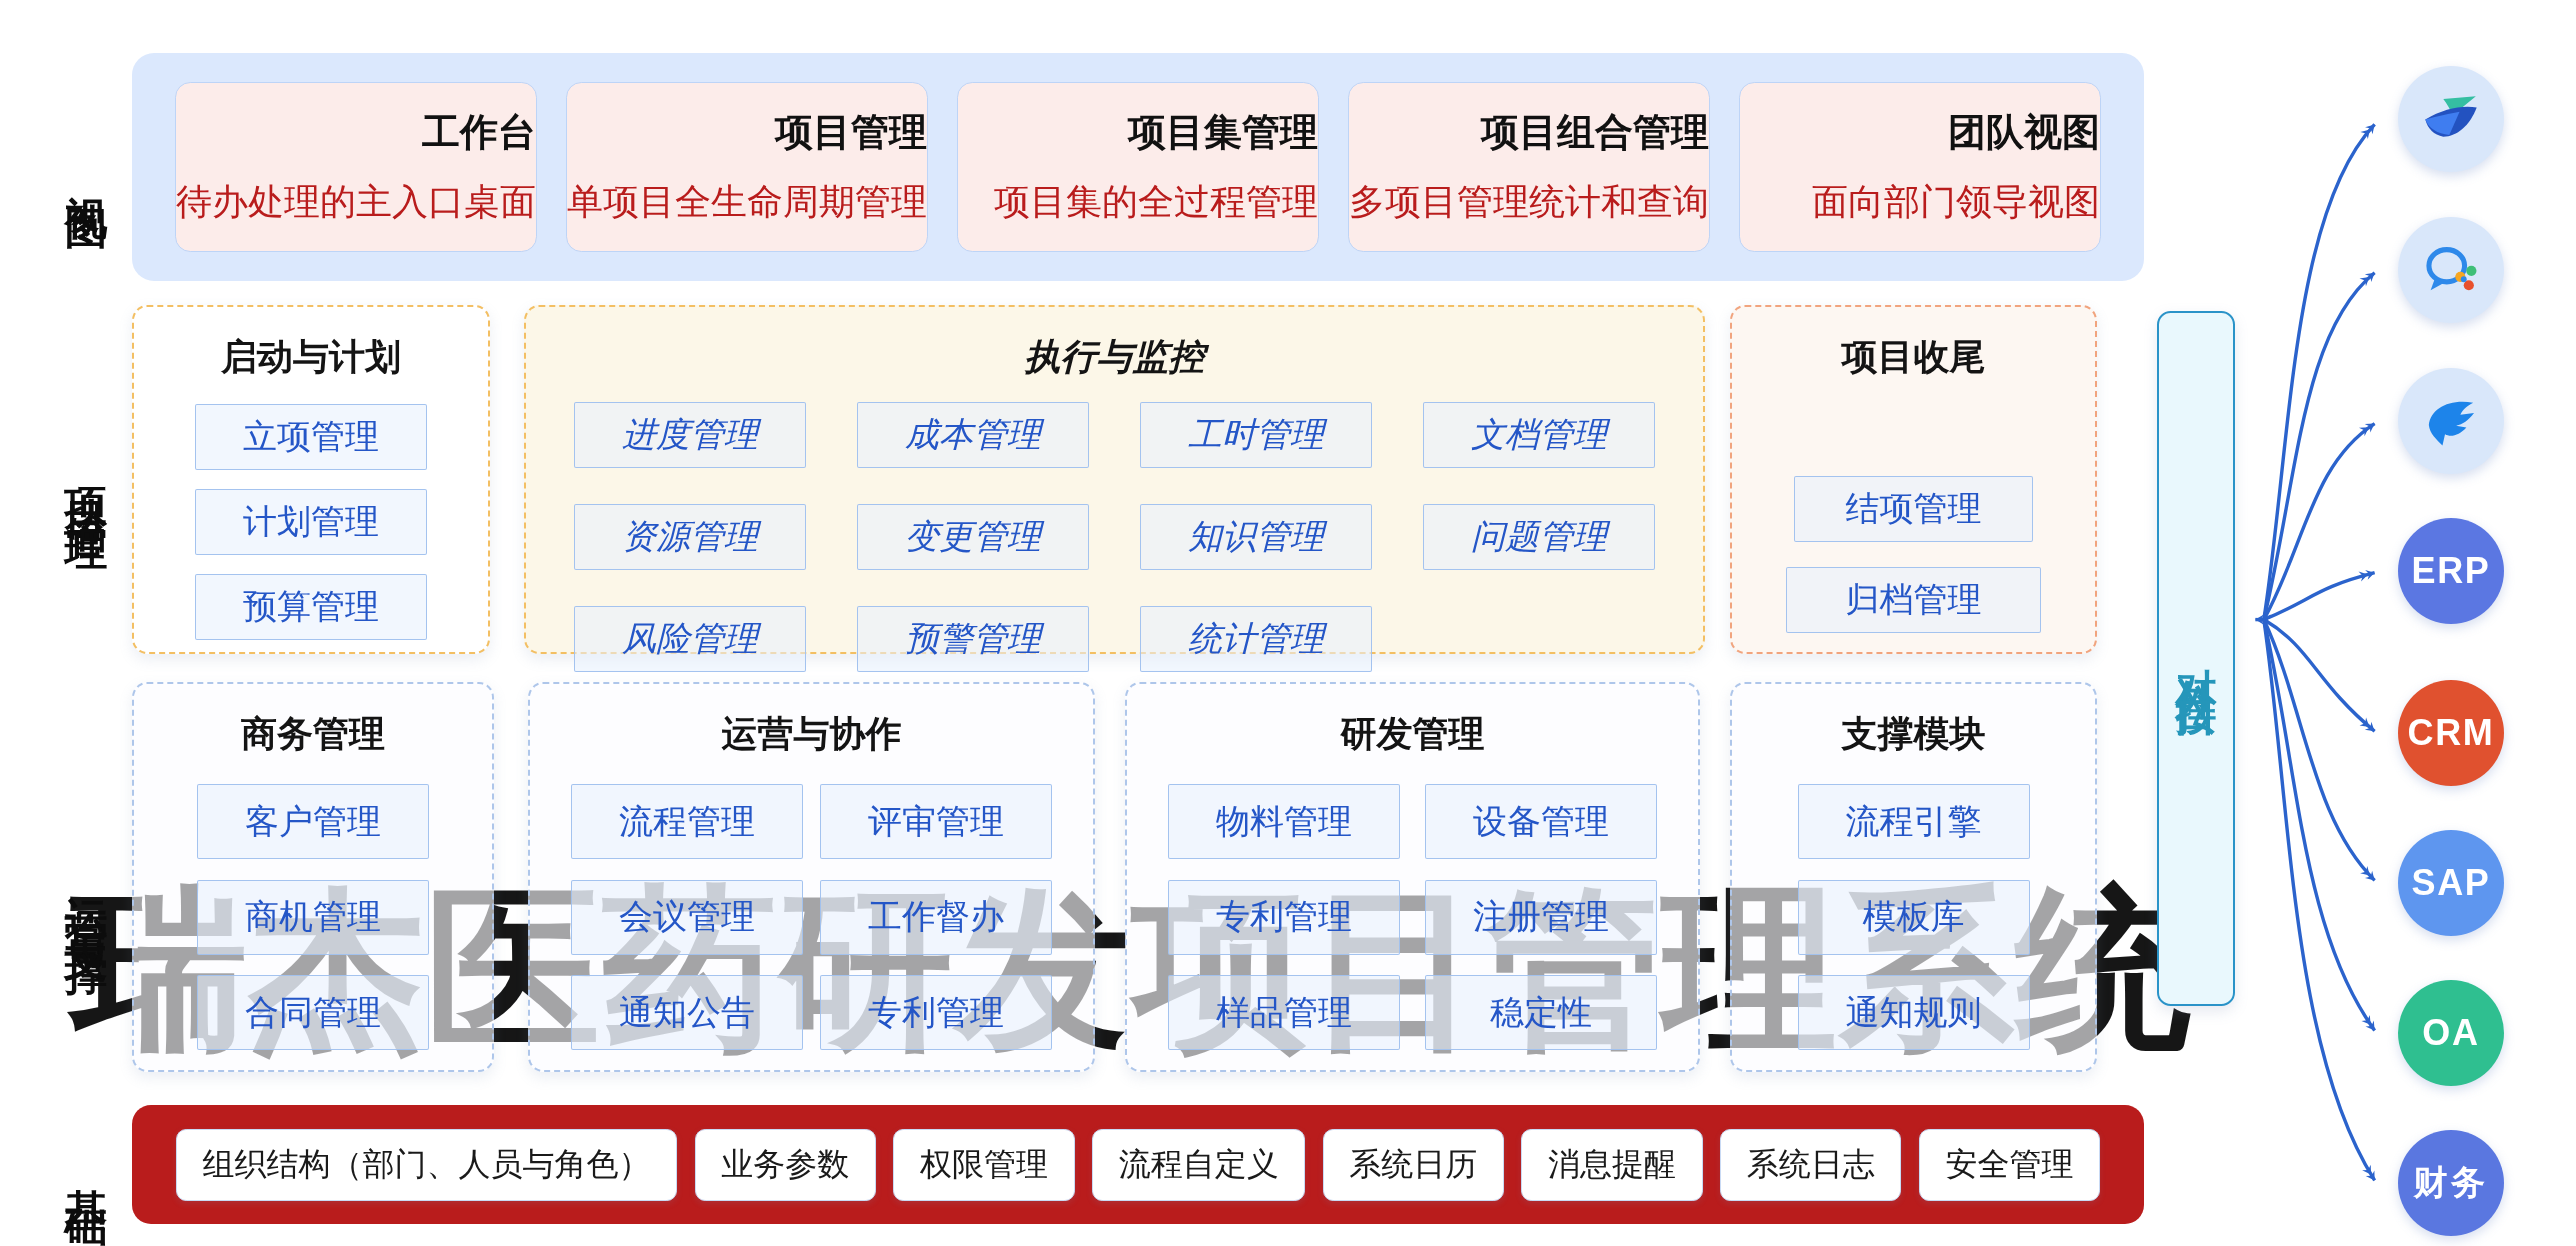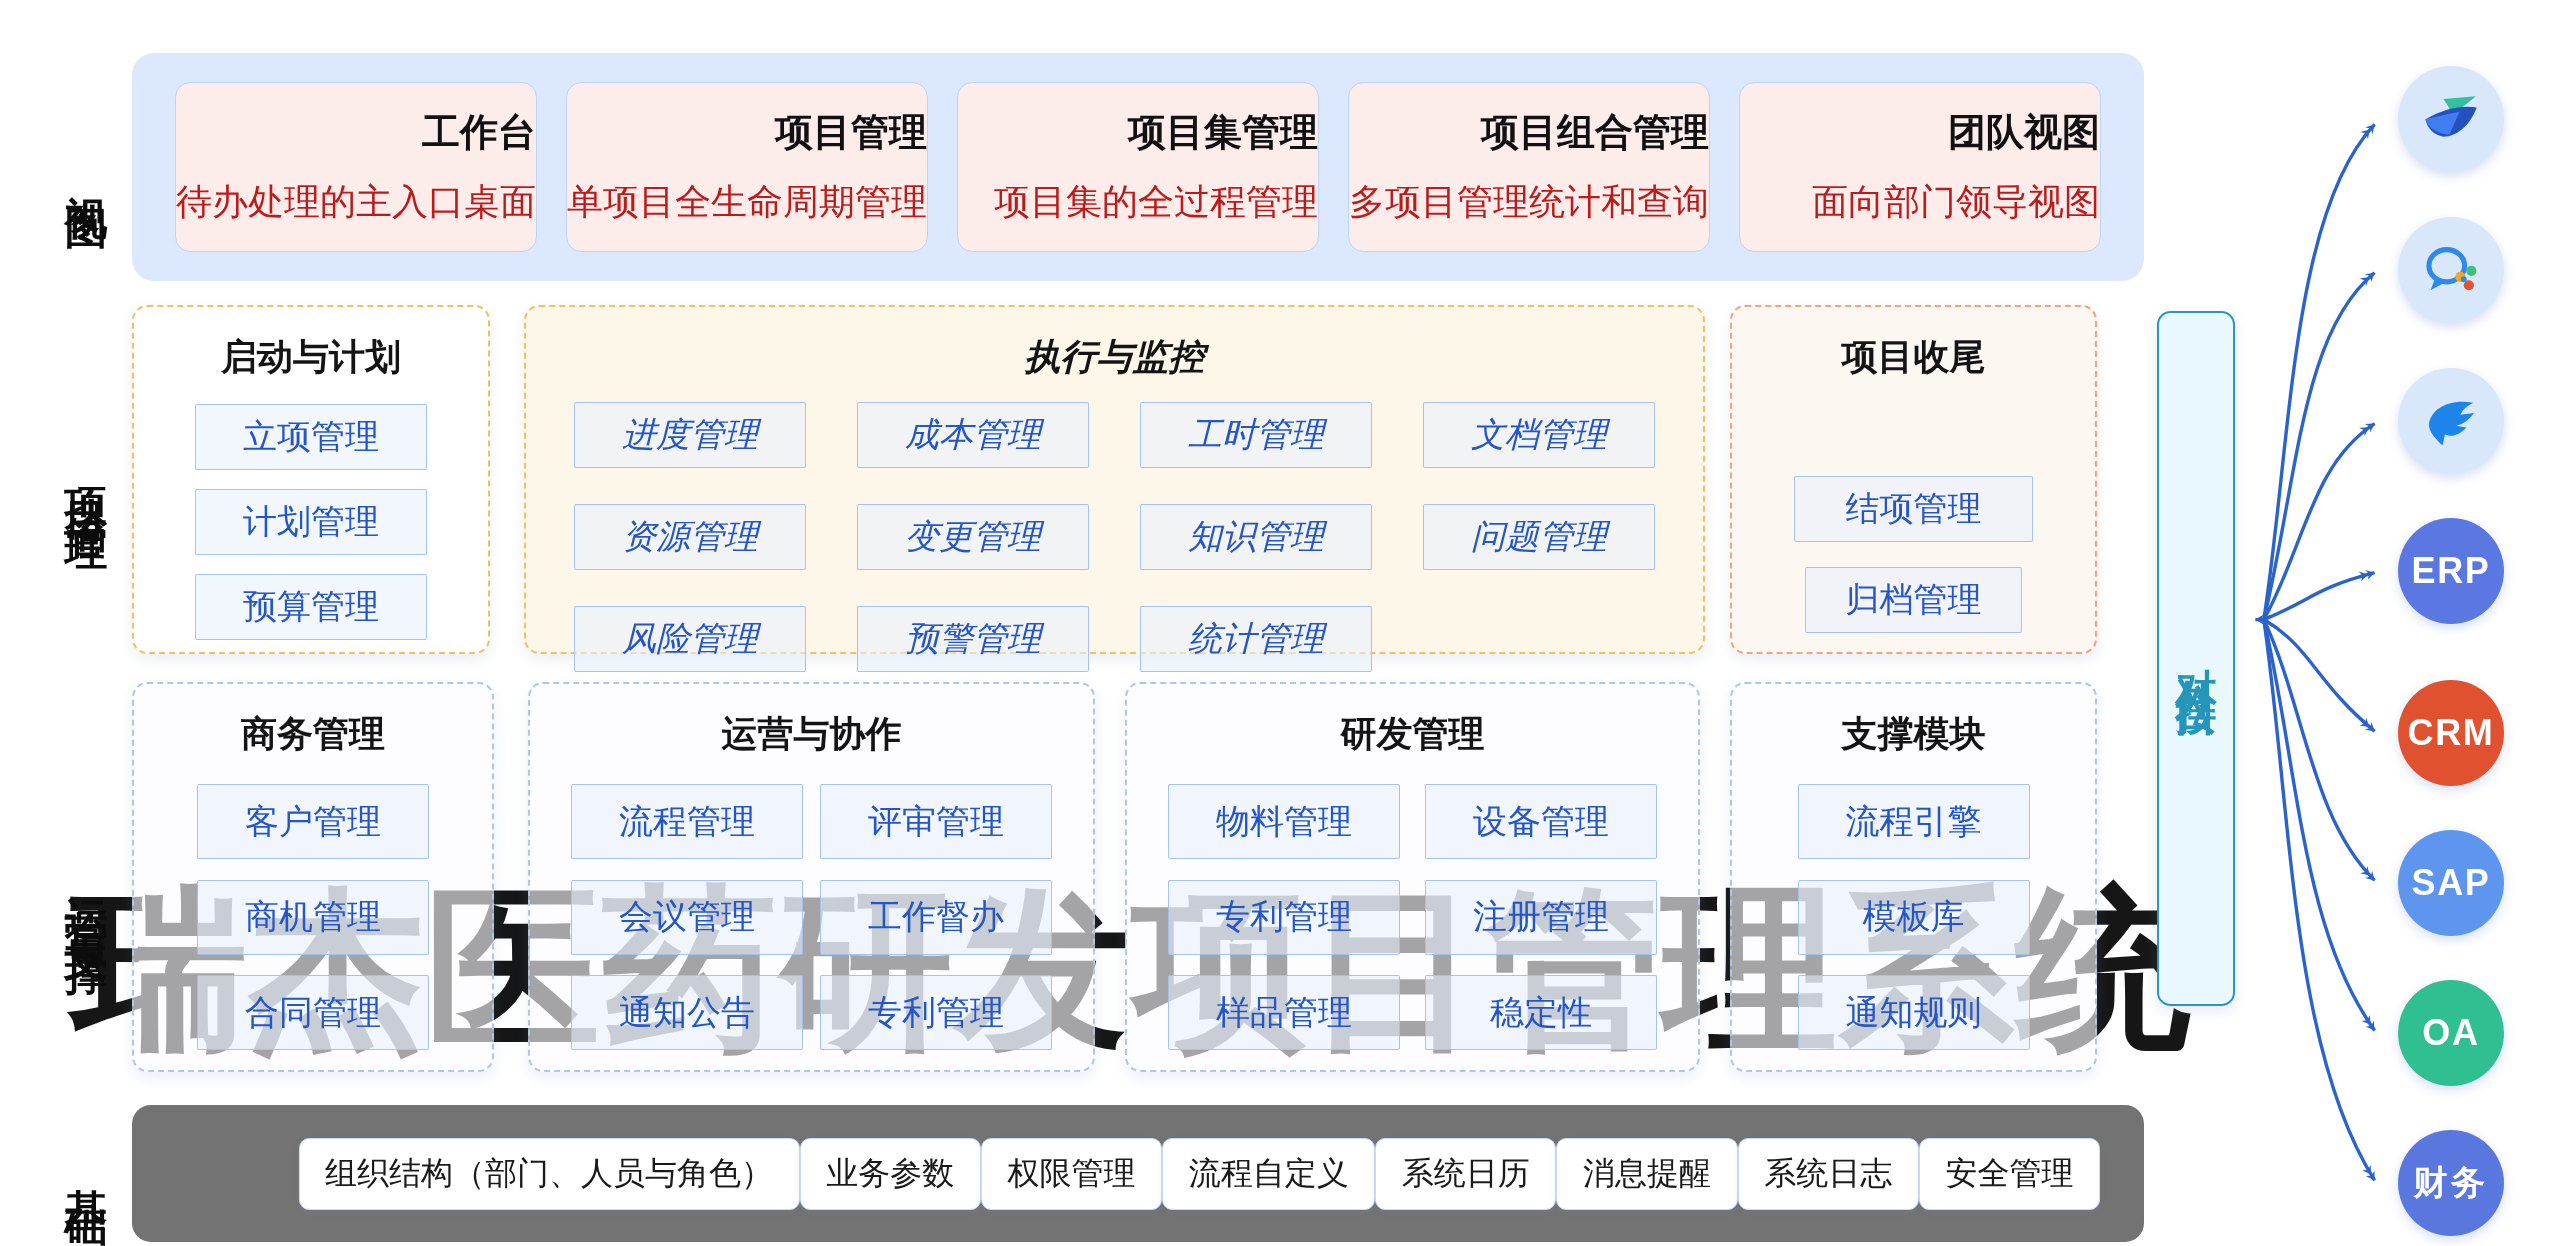--- a/index.html
+++ b/index.html
@@ -38,22 +38,22 @@
   .col-list{display:flex;flex-direction:column;align-items:center;gap:19px;margin-top:22px;}
   .col-list .chip{width:232px;}
   .grid{display:grid;row-gap:36px;margin-top:20.5px;justify-content:space-between;}
   .grid .chip{width:232px;}
 
   .row3 .chip{height:75px;}
   .row3 .col-list{gap:20.5px;margin-top:25.6px;}
   .row3 .grid{row-gap:20.5px;margin-top:25.6px;}
 
   
-  .foundation-row{left:132px;top:1105px;width:2012px;height:137px;background:#737373;border-radius:19px;
-    display:flex;align-items:center;justify-content:flex-end;padding:0 44px;}
+  .foundation-row{left:132px;top:1105px;width:2012px;height:119px;background:#b91c1c;border-radius:19px;
+    display:flex;align-items:center;justify-content:space-between;padding:0 44px;}
   .f-chip{height:72px;padding:0 25.6px;background:#fff;border:1.7px solid #c9daf4;border-radius:10.2px;
     display:flex;align-items:center;justify-content:center;font-size:32px;color:#1a1a1a;font-weight:500;
     box-shadow:0 2.6px 6.8px rgba(120,140,180,.15);}
 
   
   .ext-bar{left:2157px;top:311px;width:78px;height:695px;background:#e9f8fd;border:2.6px solid #2a93c8;
     border-radius:13.6px;display:flex;align-items:center;justify-content:center;box-shadow:0 5.1px 13.6px rgba(120,140,180,.18);}
   .ext-bar span{writing-mode:vertical-rl;text-orientation:upright;font-size:41px;font-weight:600;
     color:#2596ba;letter-spacing:12px;line-height:1;}
 
@@ -132,21 +132,21 @@
       <div class="chip">风险管理</div>
       <div class="chip">预警管理</div>
       <div class="chip">统计管理</div>
     </div>
   </div>
 
   <div class="layer panel p-salmon" style="left:1730px;top:305px;width:367px;height:349px;background:#fdf7f2;">
     <h3>项目收尾</h3>
     <div class="col-list" style="margin-top:94px;gap:25.6px;">
       <div class="chip" style="width:239px;">结项管理</div>
-      <div class="chip" style="width:217px;">归档管理</div>
+      <div class="chip" style="width:255px;">归档管理</div>
     </div>
   </div>
 
   <div class="layer row3 panel p-blue" style="left:132px;top:682px;width:362px;height:390px;background:rgba(251,252,255,.62);">
     <h3>商务管理</h3>
     <div class="col-list">
       <div class="chip">客户管理</div>
       <div class="chip">商机管理</div>
       <div class="chip">合同管理</div>
     </div>

